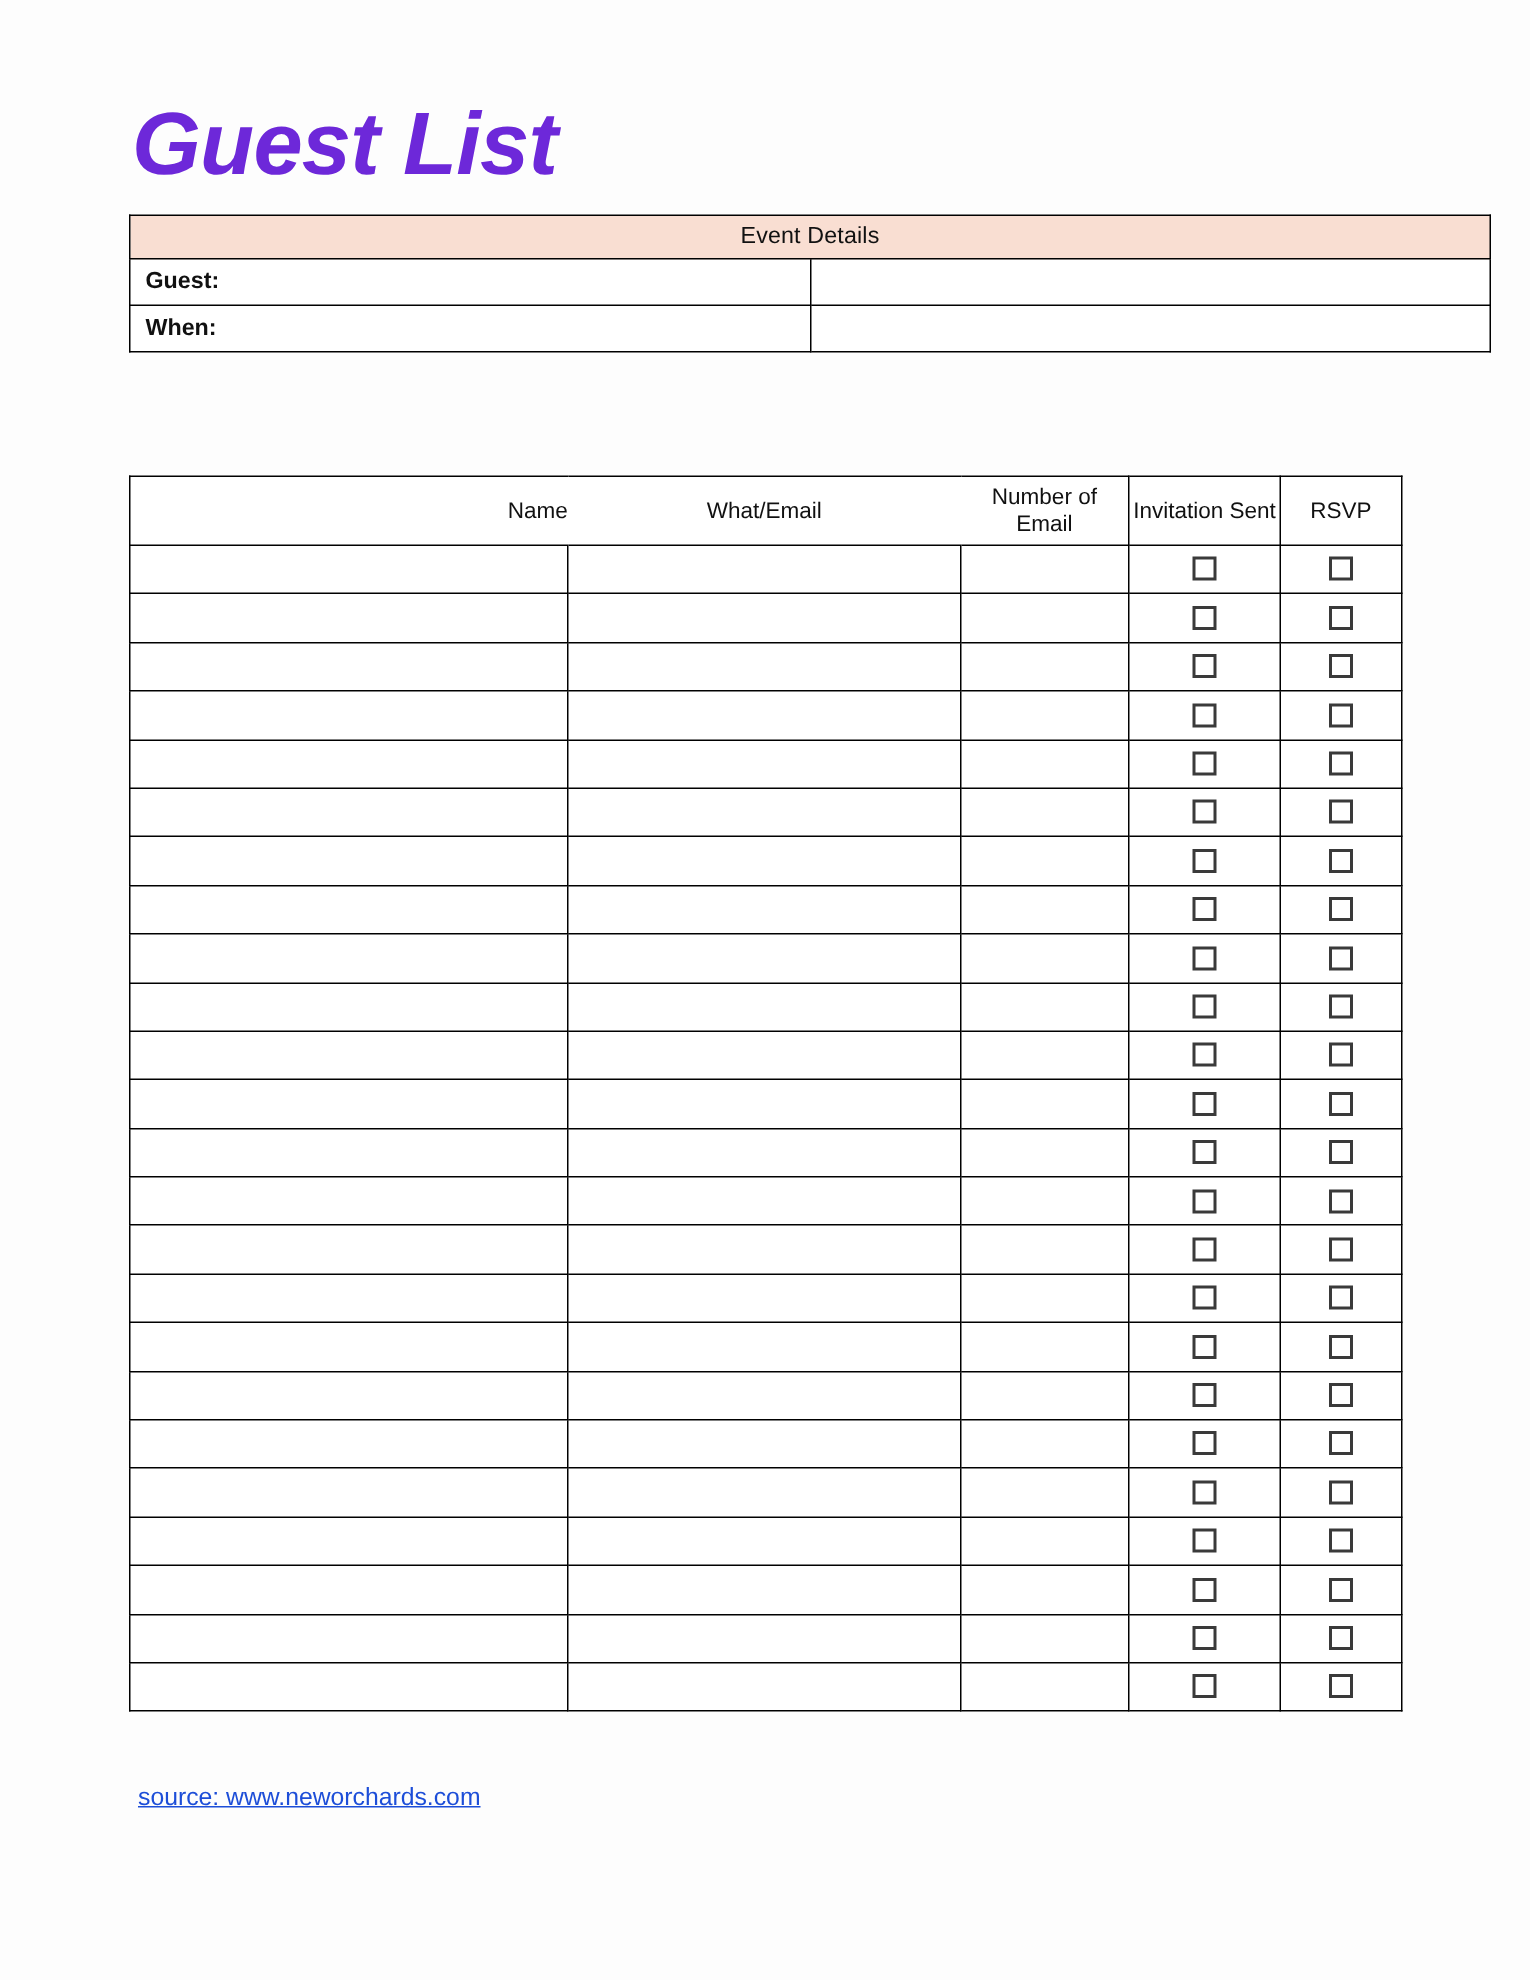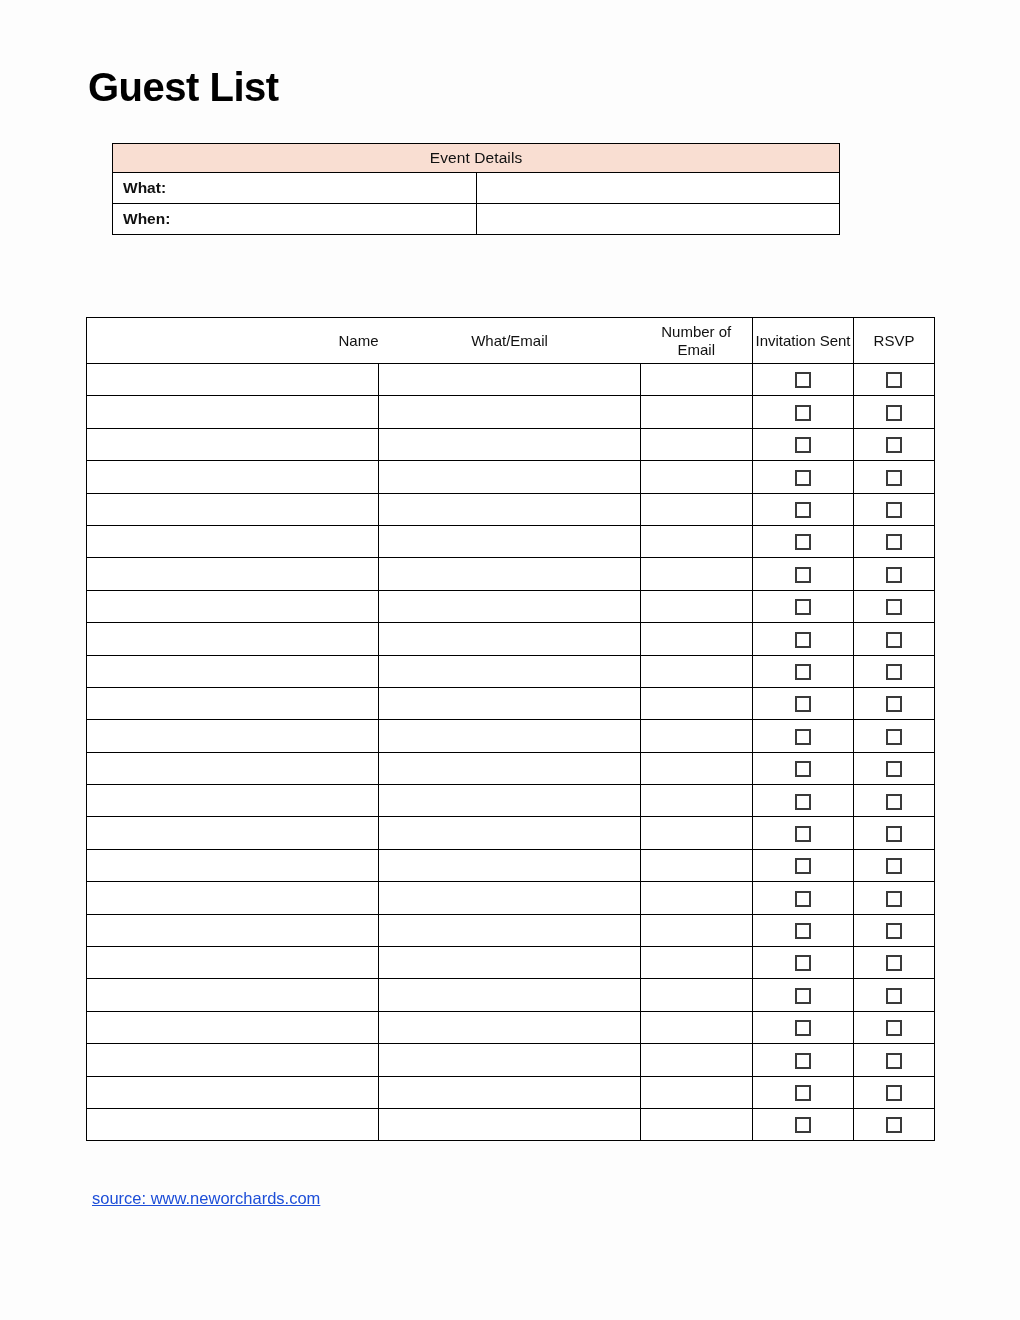--- a/index.html
+++ b/index.html
@@ -21,26 +21,27 @@
     width: 1020px;
     height: 1320px;
     box-sizing: border-box;
   }
 
   
   .page-title {
     position: absolute;
     left: 88px;
     top: 66px;
-    font-size: 40px;
+    font-size: 59px;
     font-weight: bold;
-    color: #000000;
+    color: #6d28d9;
     letter-spacing: -0.5px;
     line-height: 1.05;
     white-space: nowrap;
+    font-style: italic;
   }
 
   
   .sheet-table {
     position: absolute;
     border-collapse: collapse;
     table-layout: fixed;
     background: #ffffff;
   }
   .sheet-table td,
@@ -57,22 +58,21 @@
     font-weight: bold;
     color: #111111;
     height: 28px;
     letter-spacing: 0.1px;
   }
 
   
   #event-table {
     left: 86px;
     top: 143px;
-    width: 728px;
-    margin-left: 26px;
+    width: 908px;
   }
   #event-table .lbl {
     width: 90px;
     height: 30px;
     font-size: 15.5px;
     font-weight: bold;
     color: #111111;
     padding-left: 10px;
     text-align: left;
     white-space: nowrap;
@@ -140,21 +140,21 @@
 <div class="page">
 
   <div class="page-title">Guest List</div>
 
   <table class="sheet-table" id="event-table">
     <tbody>
       <tr>
         <td class="band-head" colspan="2">Event Details</td>
       </tr>
       <tr>
-        <td class="lbl">What:</td>
+        <td class="lbl">Guest:</td>
         <td class="val"></td>
       </tr>
       <tr>
         <td class="lbl">When:</td>
         <td class="val"></td>
       </tr>
     </tbody>
   </table>
 
   <table class="sheet-table" id="guest-table">

